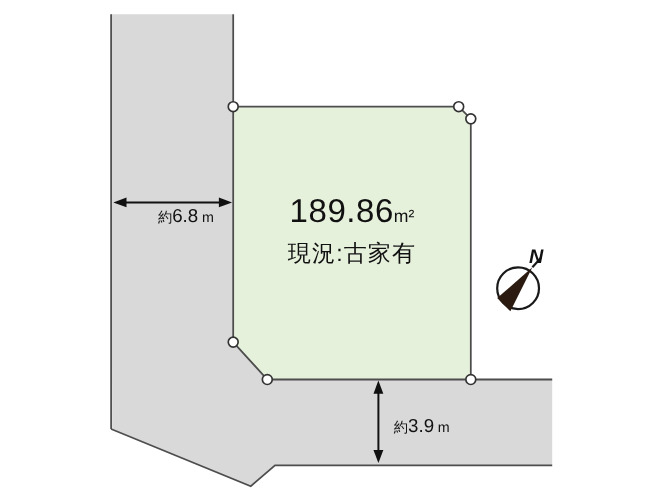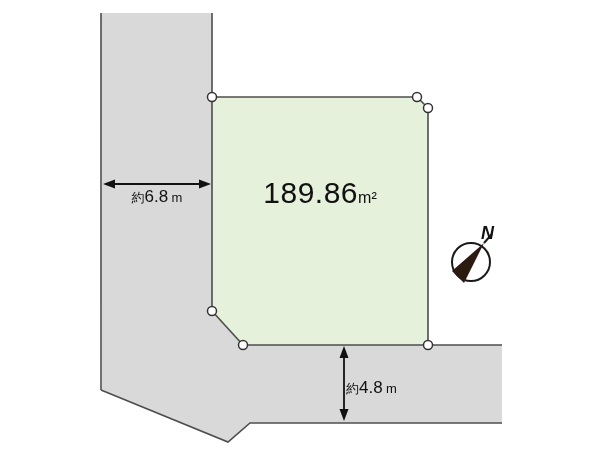--- a/index.html
+++ b/index.html
@@ -35,21 +35,21 @@
     text-align: center;
     line-height: 33px;
   }
   .plot-text .row { display: block; }
   .area-value   { font-size: 30px; letter-spacing: 0.5px; }
   .area-unit    { font-size: 16px; }
   .tsubo-open, .tsubo-close { font-size: 22px; }
   .tsubo-value  { font-size: 30px; letter-spacing: 0.5px; }
   .status-line  { font-size: 21px; letter-spacing: 1px; }
   
-  .dim-label { font-size: 17px; }
+  .dim-label { font-size: 17px; padding-left: 12px; }
   .dim-label .approx, .dim-label .unit { font-size: 13px; }
   .dim-68 {
     left: 103px;
     top: 187px;
     width: 108px;
     text-align: center;
   }
   .dim-48 {
     left: 346px;
     top: 378px;
@@ -104,25 +104,26 @@
       <circle cx="471" cy="262" r="19" fill="#ffffff" stroke="#1a1a1a" stroke-width="2"></circle>
       <polygon points="484,243 452,271 464,283" fill="#2b1a0f" stroke="none"></polygon>
       <line x1="484" y1="243" x2="492" y2="234" stroke="#1a1a1a" stroke-width="2"></line>
     </g>
   </svg>
 
   <div class="plot-text">
     <span class="row">
       <span class="area-value">189.86</span><span class="area-unit">m²</span>
     </span>
+    <span class="row status-line">現況:古家有</span>
   </div>
 
   <div class="label dim-label dim-68">
     <span class="approx">約</span><span class="value">6.8</span> <span class="unit">m</span>
   </div>
 
   <div class="label dim-label dim-48">
-    <span class="approx">約</span><span class="value">4.8</span> <span class="unit">m</span>
+    <span class="approx">約</span><span class="value">3.9</span> <span class="unit">m</span>
   </div>
 
   <div class="label north-label">N</div>
 
 </div>
 
 </body></html>

